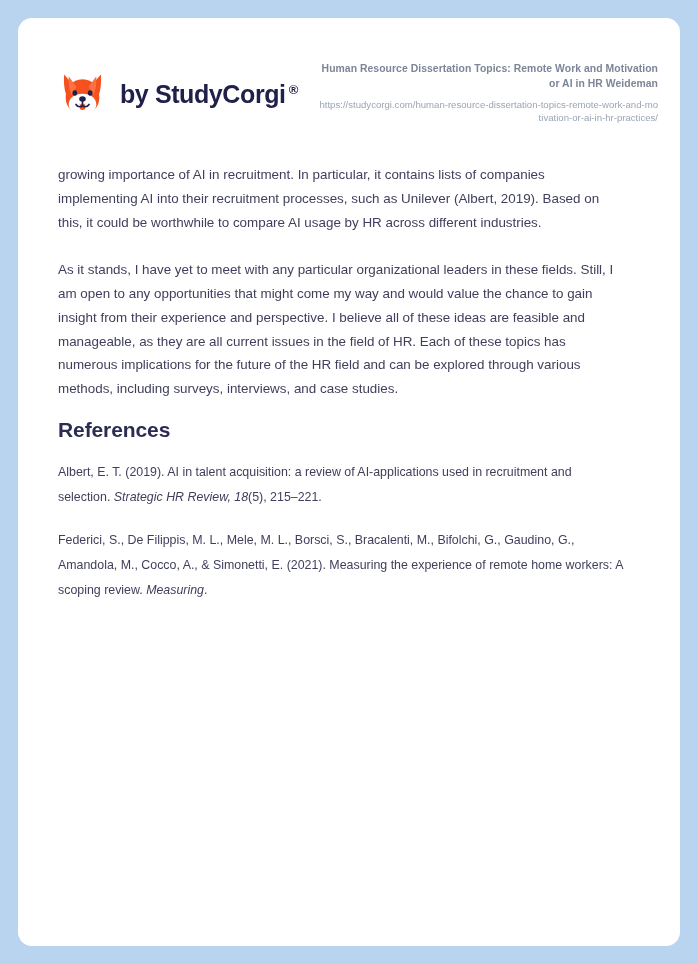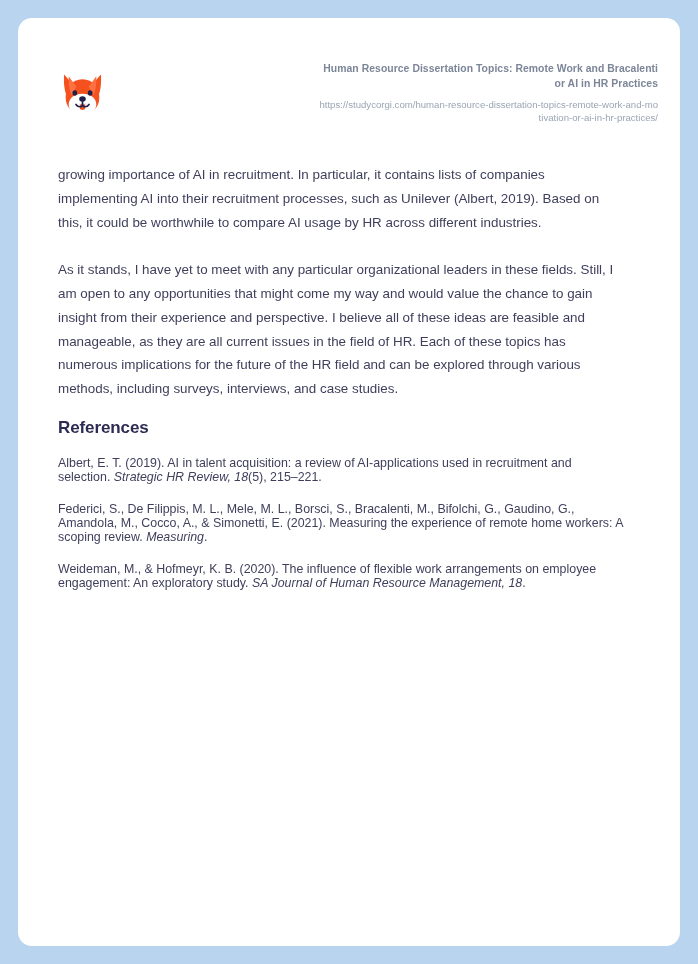--- a/index.html
+++ b/index.html
@@ -86,29 +86,29 @@
   }
   .para {
     font-size: 13.4px;
     line-height: 23.7px;
     color: #3f3f5c;
     margin: 0 0 24px 0;
     text-align: left;
   }
   .para:last-child { margin-bottom: 16px; }
   .section-title {
-    font-size: 17px;
+    font-size: 21px;
     font-weight: bold;
     color: #2c2c52;
     margin: 17px 0 18px 0;
     letter-spacing: -0.1px;
   }
   .ref {
     font-size: 12.4px;
-    line-height: 14px;
+    line-height: 25px;
     color: #3f3f5c;
     margin: 0 0 18px 0;
   }
   .ref:last-child { margin-bottom: 0; }
   .ref i, .para i { font-style: italic; }
 </style>
 </head>
 <body>
 
 <div class="page-card">
@@ -126,39 +126,39 @@
           <path d="M32 31 C44 31 50 38 50 45 C50 53 42 58 32 58 C22 58 14 53 14 45 C14 38 20 31 32 31 Z" fill="#ffffff"></path>
           <ellipse cx="22" cy="30" rx="3.1" ry="3.6" fill="#20204a"></ellipse>
           <ellipse cx="42" cy="30" rx="3.1" ry="3.6" fill="#20204a"></ellipse>
           <ellipse cx="32" cy="38" rx="4.3" ry="3.6" fill="#20204a"></ellipse>
           <path d="M28.5 43 C29.5 47 34.5 47 35.5 43 L35.5 50 C35.5 53 28.5 53 28.5 50 Z" fill="#f4511e"></path>
           <path d="M32 41 L32 45" stroke="#20204a" stroke-width="2.2" stroke-linecap="round"></path>
           <path d="M32 45 C32 49 26 49 23.5 45" stroke="#20204a" stroke-width="2.2" fill="none" stroke-linecap="round"></path>
           <path d="M32 45 C32 49 38 49 40.5 45" stroke="#20204a" stroke-width="2.2" fill="none" stroke-linecap="round"></path>
         </svg>
       </span>
+      <span class="brand-text"><span>by StudyCorgi</span><span class="brand-reg">®</span></span>
     </div>
 
     <div class="header-meta">
-      <div class="header-title">Human Resource Dissertation Topics: Remote Work and Bracalenti or AI in HR Practices</div>
+      <div class="header-title">Human Resource Dissertation Topics: Remote Work and Motivation or AI in HR Weideman</div>
       <div class="header-url">https://studycorgi.com/human-resource-dissertation-topics-remote-work-and-motivation-or-ai-in-hr-practices/</div>
     </div>
 
   </div>
 
   <div class="doc-body">
 
     <div>
       <p class="para">growing importance of AI in recruitment. In particular, it contains lists of companies implementing AI into their recruitment processes, such as Unilever (Albert, 2019). Based on this, it could be worthwhile to compare AI usage by HR across different industries.</p>
       <p class="para">As it stands, I have yet to meet with any particular organizational leaders in these fields. Still, I am open to any opportunities that might come my way and would value the chance to gain insight from their experience and perspective. I believe all of these ideas are feasible and manageable, as they are all current issues in the field of HR. Each of these topics has numerous implications for the future of the HR field and can be explored through various methods, including surveys, interviews, and case studies.</p>
     </div>
 
     <h2 class="section-title">References</h2>
 
     <div>
       <p class="ref"><span>Albert, E. T. (2019). AI in talent acquisition: a review of AI-applications used in recruitment and selection. </span><i>Strategic HR Review, 18</i><span>(5), 215–221.</span></p>
       <p class="ref"><span>Federici, S., De Filippis, M. L., Mele, M. L., Borsci, S., Bracalenti, M., Bifolchi, G., Gaudino, G., Amandola, M., Cocco, A., &amp; Simonetti, E. (2021). Measuring the experience of remote home workers: A scoping review. </span><i>Measuring</i><span>.</span></p>
-      <p class="ref"><span>Weideman, M., &amp; Hofmeyr, K. B. (2020). The influence of flexible work arrangements on employee engagement: An exploratory study. </span><i>SA Journal of Human Resource Management, 18</i><span>.</span></p>
     </div>
 
   </div>
 
 </div>
 
 </body></html>

